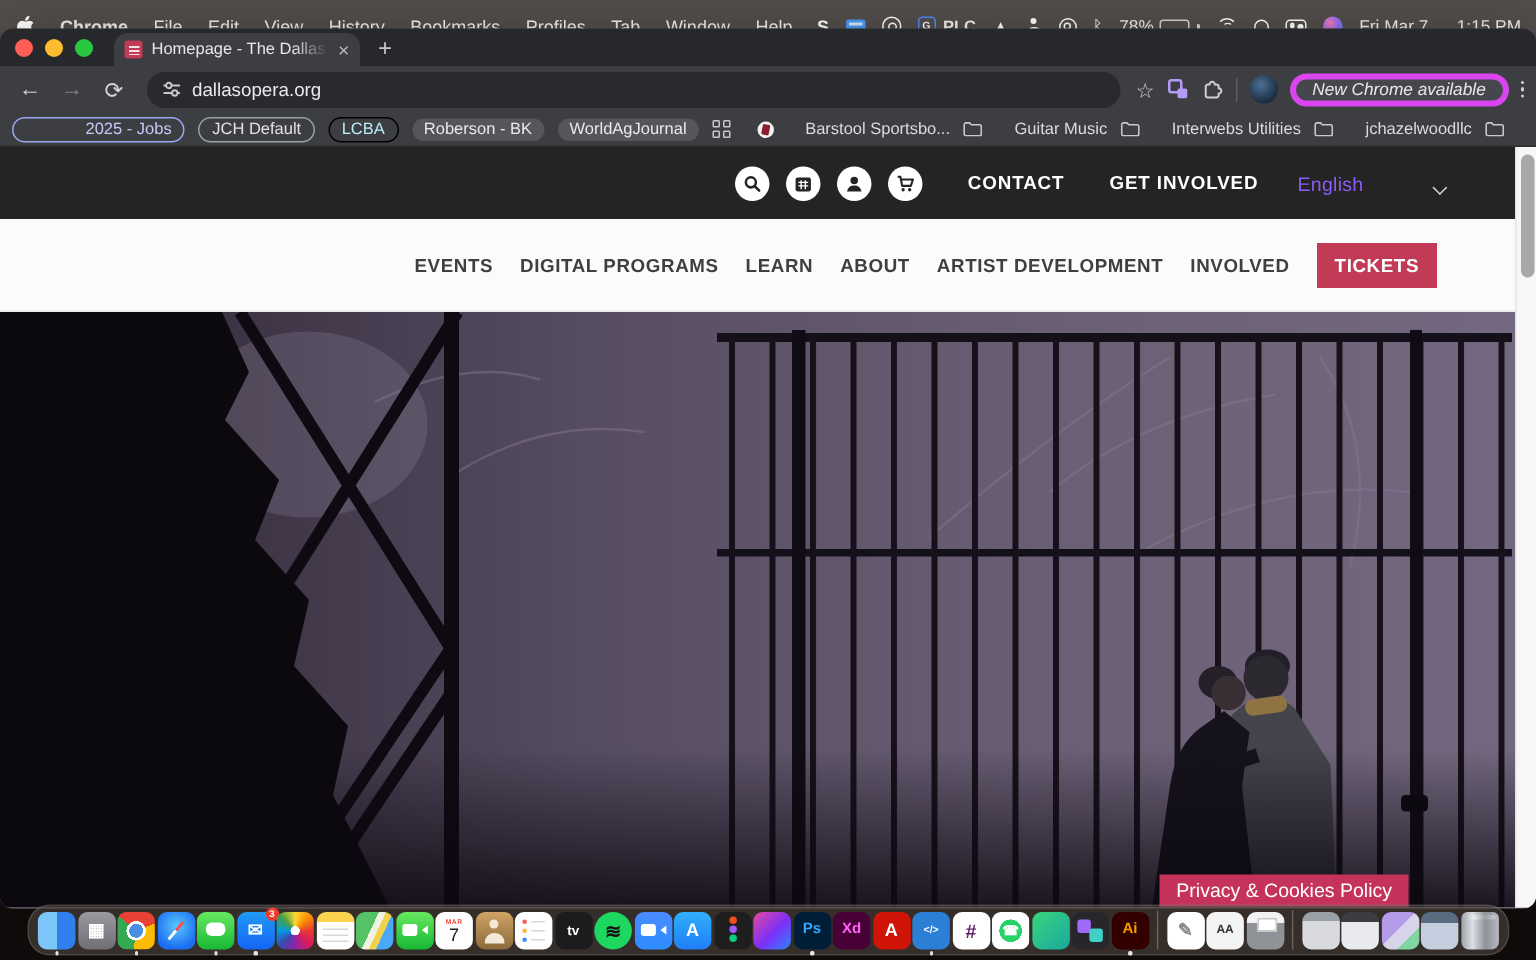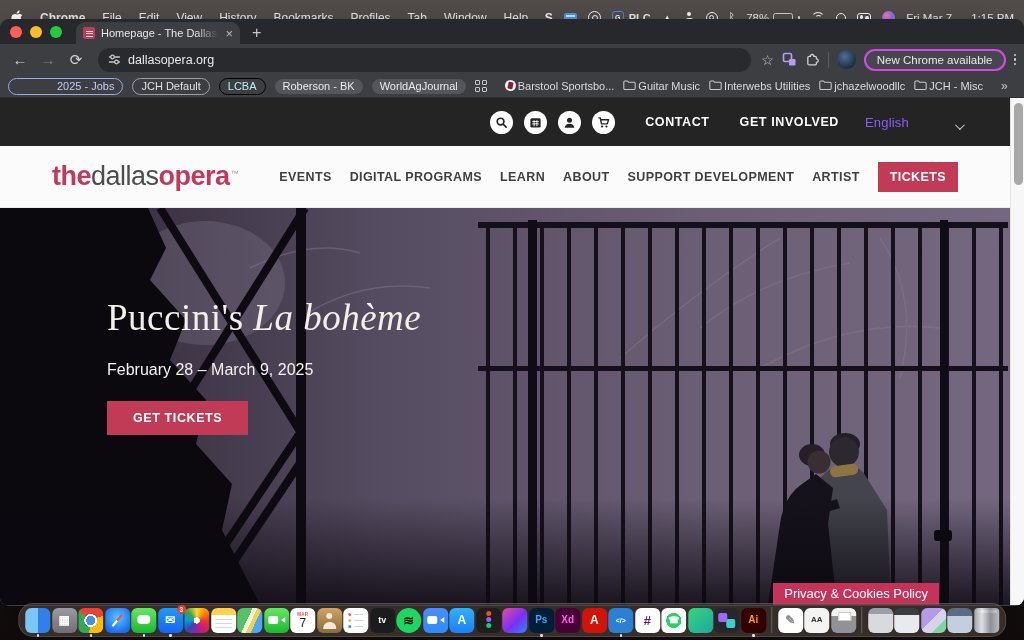--- a/index.html
+++ b/index.html
@@ -61,31 +61,31 @@
   .tab-close{color:#b9babd;font-size:13px;line-height:1;flex:none;}
   .newtab{color:#c7c8ca;font-size:16px;margin:0 0 3px 12px;line-height:1;}
   .toolbar{height:31px;background:#3d3e42;display:flex;align-items:center;padding:0 8px;gap:4px;}
   .nav-ic{width:24px;height:24px;display:flex;align-items:center;justify-content:center;color:#d3d4d6;font-size:15px;border-radius:50%;}
   .nav-ic.dim{color:#7e8084;}
   .omnibox{flex:1;height:24px;background:#292a2d;border-radius:13px;display:flex;align-items:center;padding:0 10px;gap:7px;margin:0 6px;color:#e8eaed;font-size:12.5px;}
   .right-ics{display:flex;align-items:center;gap:8px;}
   .star{color:#cfd0d3;font-size:14px;}
   .divv{width:1px;height:16px;background:#5b5d61;}
   .avatar{width:19px;height:19px;border-radius:50%;background:radial-gradient(circle at 40% 35%,#4d6f93,#17293c 75%);}
-  .update-pill{height:22px;background:#46474c;border:2px solid #d946ef;border-radius:12px;color:#e7e8ea;font-size:11.5px;display:flex;align-items:center;padding:0 11px;white-space:nowrap;}
+  .update-pill{height:22px;background:#46474c;border:4px solid #d946ef;border-radius:12px;color:#e7e8ea;font-size:11.5px;display:flex;align-items:center;padding:0 11px;white-space:nowrap;font-style:italic;}
   .kebab{color:#cfd0d3;font-size:12px;letter-spacing:0;line-height:4px;display:flex;flex-direction:column;gap:2px;align-items:center;}
   .kebab i{width:2.5px;height:2.5px;border-radius:50%;background:#cfd0d3;}
 
   .bookmarks{height:23px;background:#3d3e42;border-bottom:1px solid #2e2f32;display:flex;align-items:center;padding:0 8px;gap:9px;color:#dadbdd;font-size:11px;}
   .chip{padding:1.5px 8px;border-radius:9px;white-space:nowrap;}
   .chip.o-blue{border:1px solid #9aa8ef;color:#c3cbf5;padding-left:48px;}
   .chip.o-gray{border:1px solid #9aa0a6;color:#dfe1e4;}
   .chip.o-teal{border:1px solid #000000;color:#b9ecf6;}
   .chip.solid{background:#54565b;color:#e8e9eb;}
-  .bm{display:flex;gap:2px;white-space:nowrap;}
+  .bm{display:flex;align-items:center;gap:21px;white-space:nowrap;}
   .grid-ic{display:grid;grid-template-columns:5px 5px;grid-gap:2px;}
   .grid-ic i{width:5px;height:5px;border:1.2px solid #c8c9cb;border-radius:1px;}
   .fav-barstool{width:11px;height:11px;border-radius:50%;background:#f2f2f2;position:relative;}
   .fav-barstool::after{content:"";position:absolute;left:3px;top:2px;width:5px;height:7px;background:#8c1d2f;border-radius:1px;transform:rotate(12deg);}
   .bm-spacer{flex:1;}
   .chevs{color:#c8c9cb;font-size:12px;}
 
   
   .webview{position:relative;height:507px;background:#fff;}
   .page{position:absolute;left:0;top:0;width:1010px;height:100%;}
@@ -346,33 +346,27 @@
         </span>
         <a class="tb-link">CONTACT</a>
         <a class="tb-link">GET INVOLVED</a>
         <span class="tb-lang">
           <span>English</span>
           <i class="tb-chev"></i>
         </span>
       </div>
 
       <div class="site-nav">
-        <div class="logo">
-          <span class="crim">the</span>
-            <span class="thin">dallas</span>
-            <span class="crim">opera</span>
-            <span class="tm">™</span>
-        </div>
         <div class="nav-items">
           <a class="nav-link">EVENTS</a>
           <a class="nav-link">DIGITAL PROGRAMS</a>
           <a class="nav-link">LEARN</a>
           <a class="nav-link">ABOUT</a>
-          <a class="nav-link">SUPPORT DEVELOPMENT</a>
-          <a class="nav-link">ARTIST</a>
+          <a class="nav-link">ARTIST DEVELOPMENT</a>
+          <a class="nav-link">INVOLVED</a>
           <a class="tickets-btn">TICKETS</a>
         </div>
       </div>
 
       <div class="hero">
         <svg class="art" width="1010" height="397" viewBox="0 0 1010 397" preserveAspectRatio="none">
           <defs>
             <linearGradient id="bgg" x1="0" y1="0" x2="1" y2="0">
               <stop offset="0" stop-color="#2b2230"></stop>
                 <stop offset="0.38" stop-color="#564c61"></stop>
@@ -412,28 +406,20 @@
             <ellipse cx="87" cy="30" rx="15" ry="11" fill="#221f28"></ellipse>
             <circle cx="86" cy="38" r="15" fill="#2b2830"></circle>
             <rect x="72" y="51" width="28" height="11" rx="5" fill="#8f7342" transform="rotate(-8 86 56)"></rect>
             <path d="M10 191 L22 110 Q26 82 44 70 L58 60 L75 74 L70 110 L79 191 Z" fill="#15121b"></path>
             <path d="M40 97 Q60 92 79 85 L82 94 Q60 101 42 106 Z" fill="#15121b"></path>
             <ellipse cx="54" cy="41" rx="13" ry="11" fill="#241f28"></ellipse>
             <circle cx="61" cy="48" r="11.5" fill="#392e33"></circle>
           </g>
           <rect x="0" y="290" width="1010" height="107" fill="url(#vg)"></rect>
         </svg>
-        <div class="hero-copy">
-          <div class="hero-title">
-            <span>Puccini's</span>
-            <span class="it">La bohème</span>
-          </div>
-          <div class="hero-dates">February 28 – March 9, 2025</div>
-          <a class="cta">GET TICKETS</a>
-        </div>
         <a class="privacy">Privacy &amp; Cookies Policy</a>
       </div>
 
     </div>
     <div class="scrollbar">
       <div class="sb-thumb"></div>
     </div>
   </div>
 </div>
 

